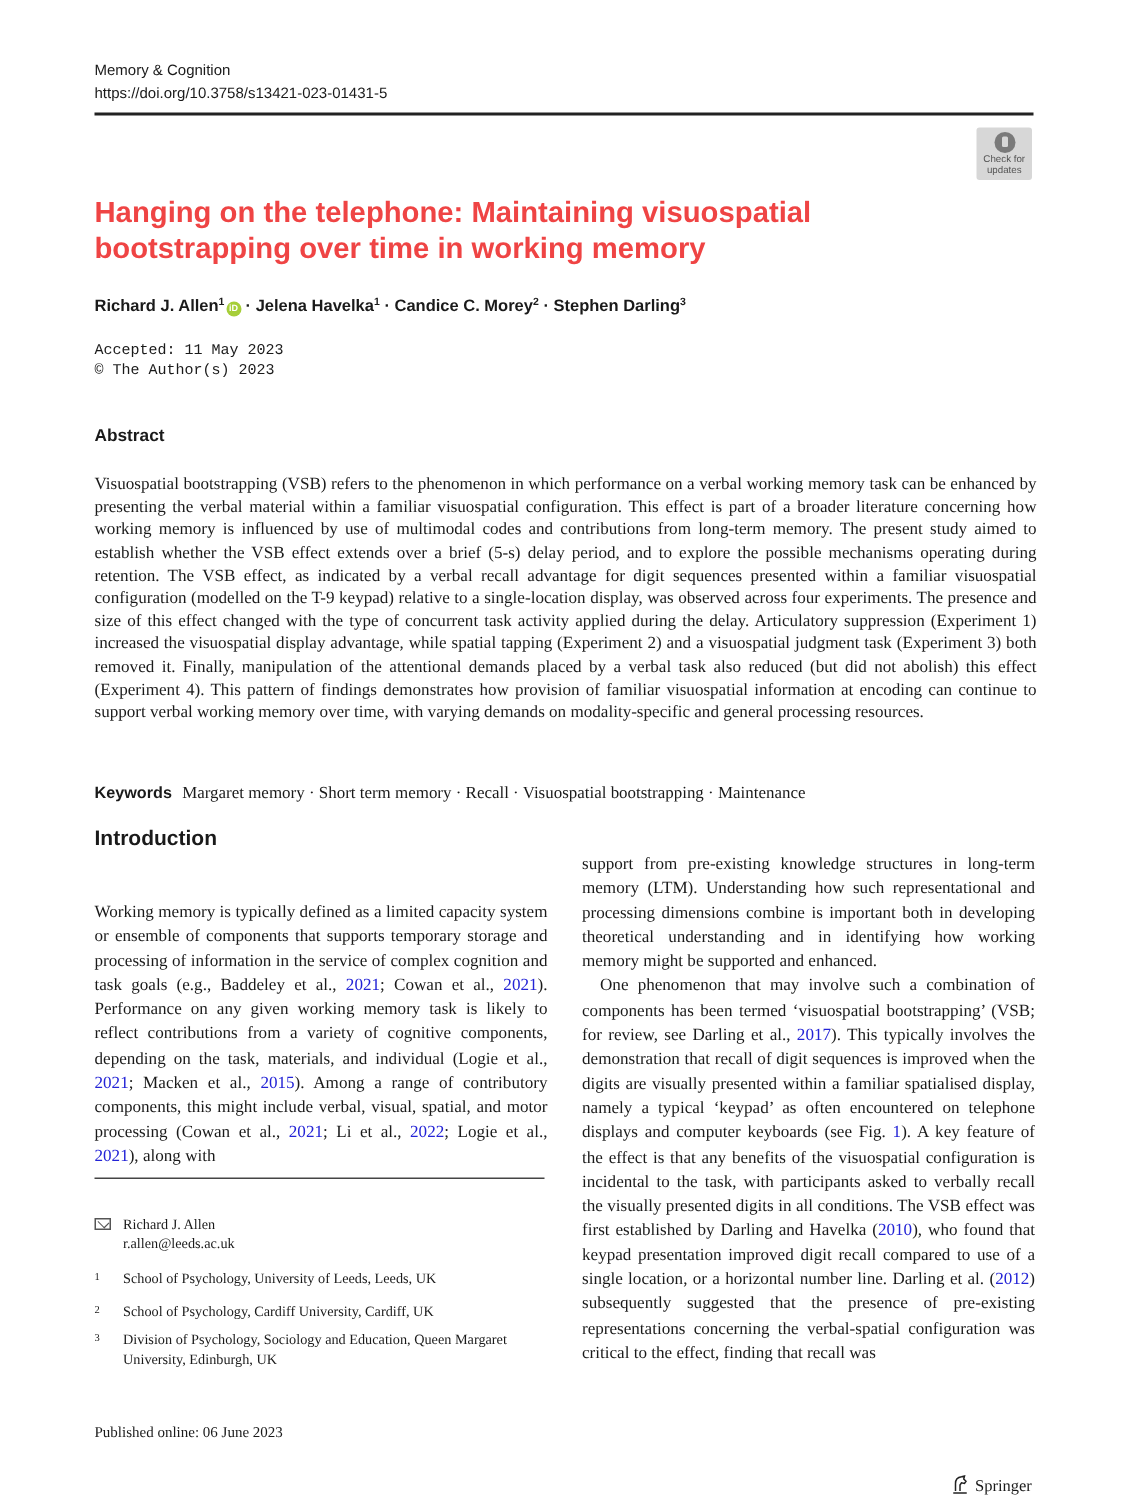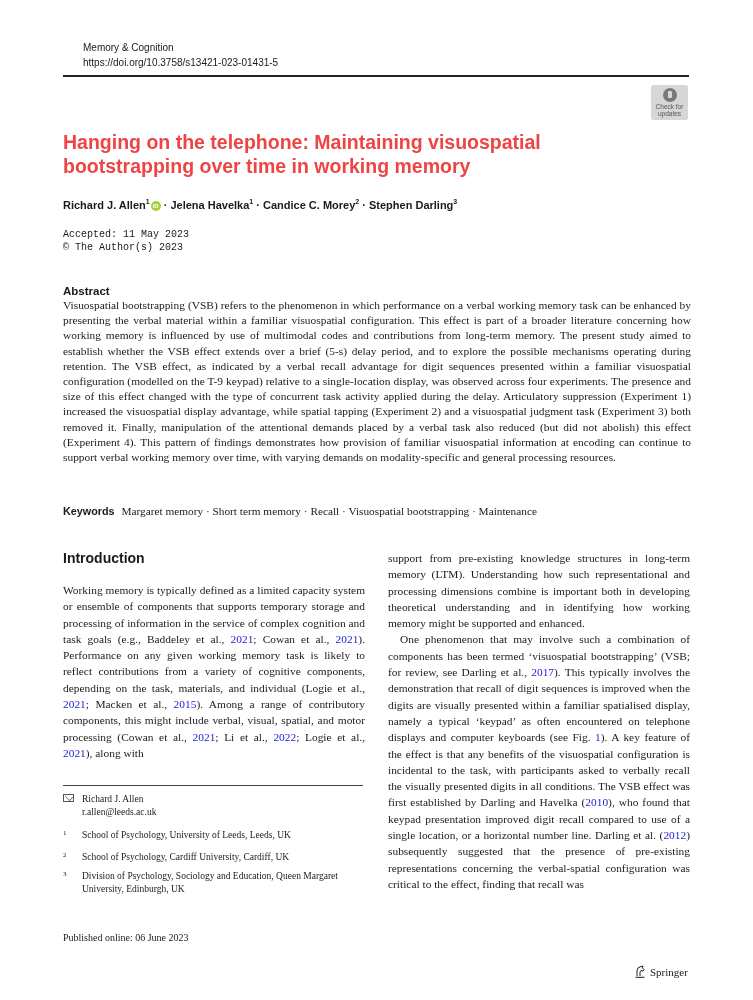--- a/index.html
+++ b/index.html
@@ -1,20 +1,20 @@
 <!DOCTYPE html>
 <html><head>
 <meta charset="utf-8">
 <style>
   html, body { margin:0; padding:0; background:#ffffff; }
   body { width:753px; height:1000px; position:relative; overflow:hidden; color:#1a1a1a; }
   .sans { font-family: "Liberation Sans", "DejaVu Sans", sans-serif; }
-  .serif { font-family: "Liberation Serif", "DejaVu Serif", serif; }
+  .serif { font-family: "Liberation Serif", "DejaVu Serif", serif; margin-top: 18px; }
 
-  #journal { position:absolute; left:63px; top:40px; font-size:10px; line-height:15px;margin-left:20px; }
+  #journal { position:absolute; left:63px; top:40px; font-size:10px; line-height:15px; }
   #header-rule { position:absolute; left:63px; top:75px; width:626px; height:1.5px; background:#222; }
 
   #crossmark { position:absolute; left:651px; top:85px; width:37px; height:35px; background:#d7d7d7; border-radius:2px; text-align:center; }
   #crossmark .circ { width:14px; height:14px; margin:3px auto 0; border-radius:50%; background:#7a7a7a; position:relative; }
   #crossmark .circ::after { content:""; position:absolute; left:5px; top:3px; width:4px; height:7px; background:#d7d7d7; border-radius:1px; }
   #crossmark .lbl { font-size:6.5px; line-height:7px; color:#555; margin-top:1px; }
 
   #title { position:absolute; left:63px; top:130px; width:600px; font-size:19.5px; line-height:24px; font-weight:bold; color:#ef4444; }
 
   #authors { position:absolute; left:63px; top:198px; font-size:11px; font-weight:bold; white-space:nowrap; }

